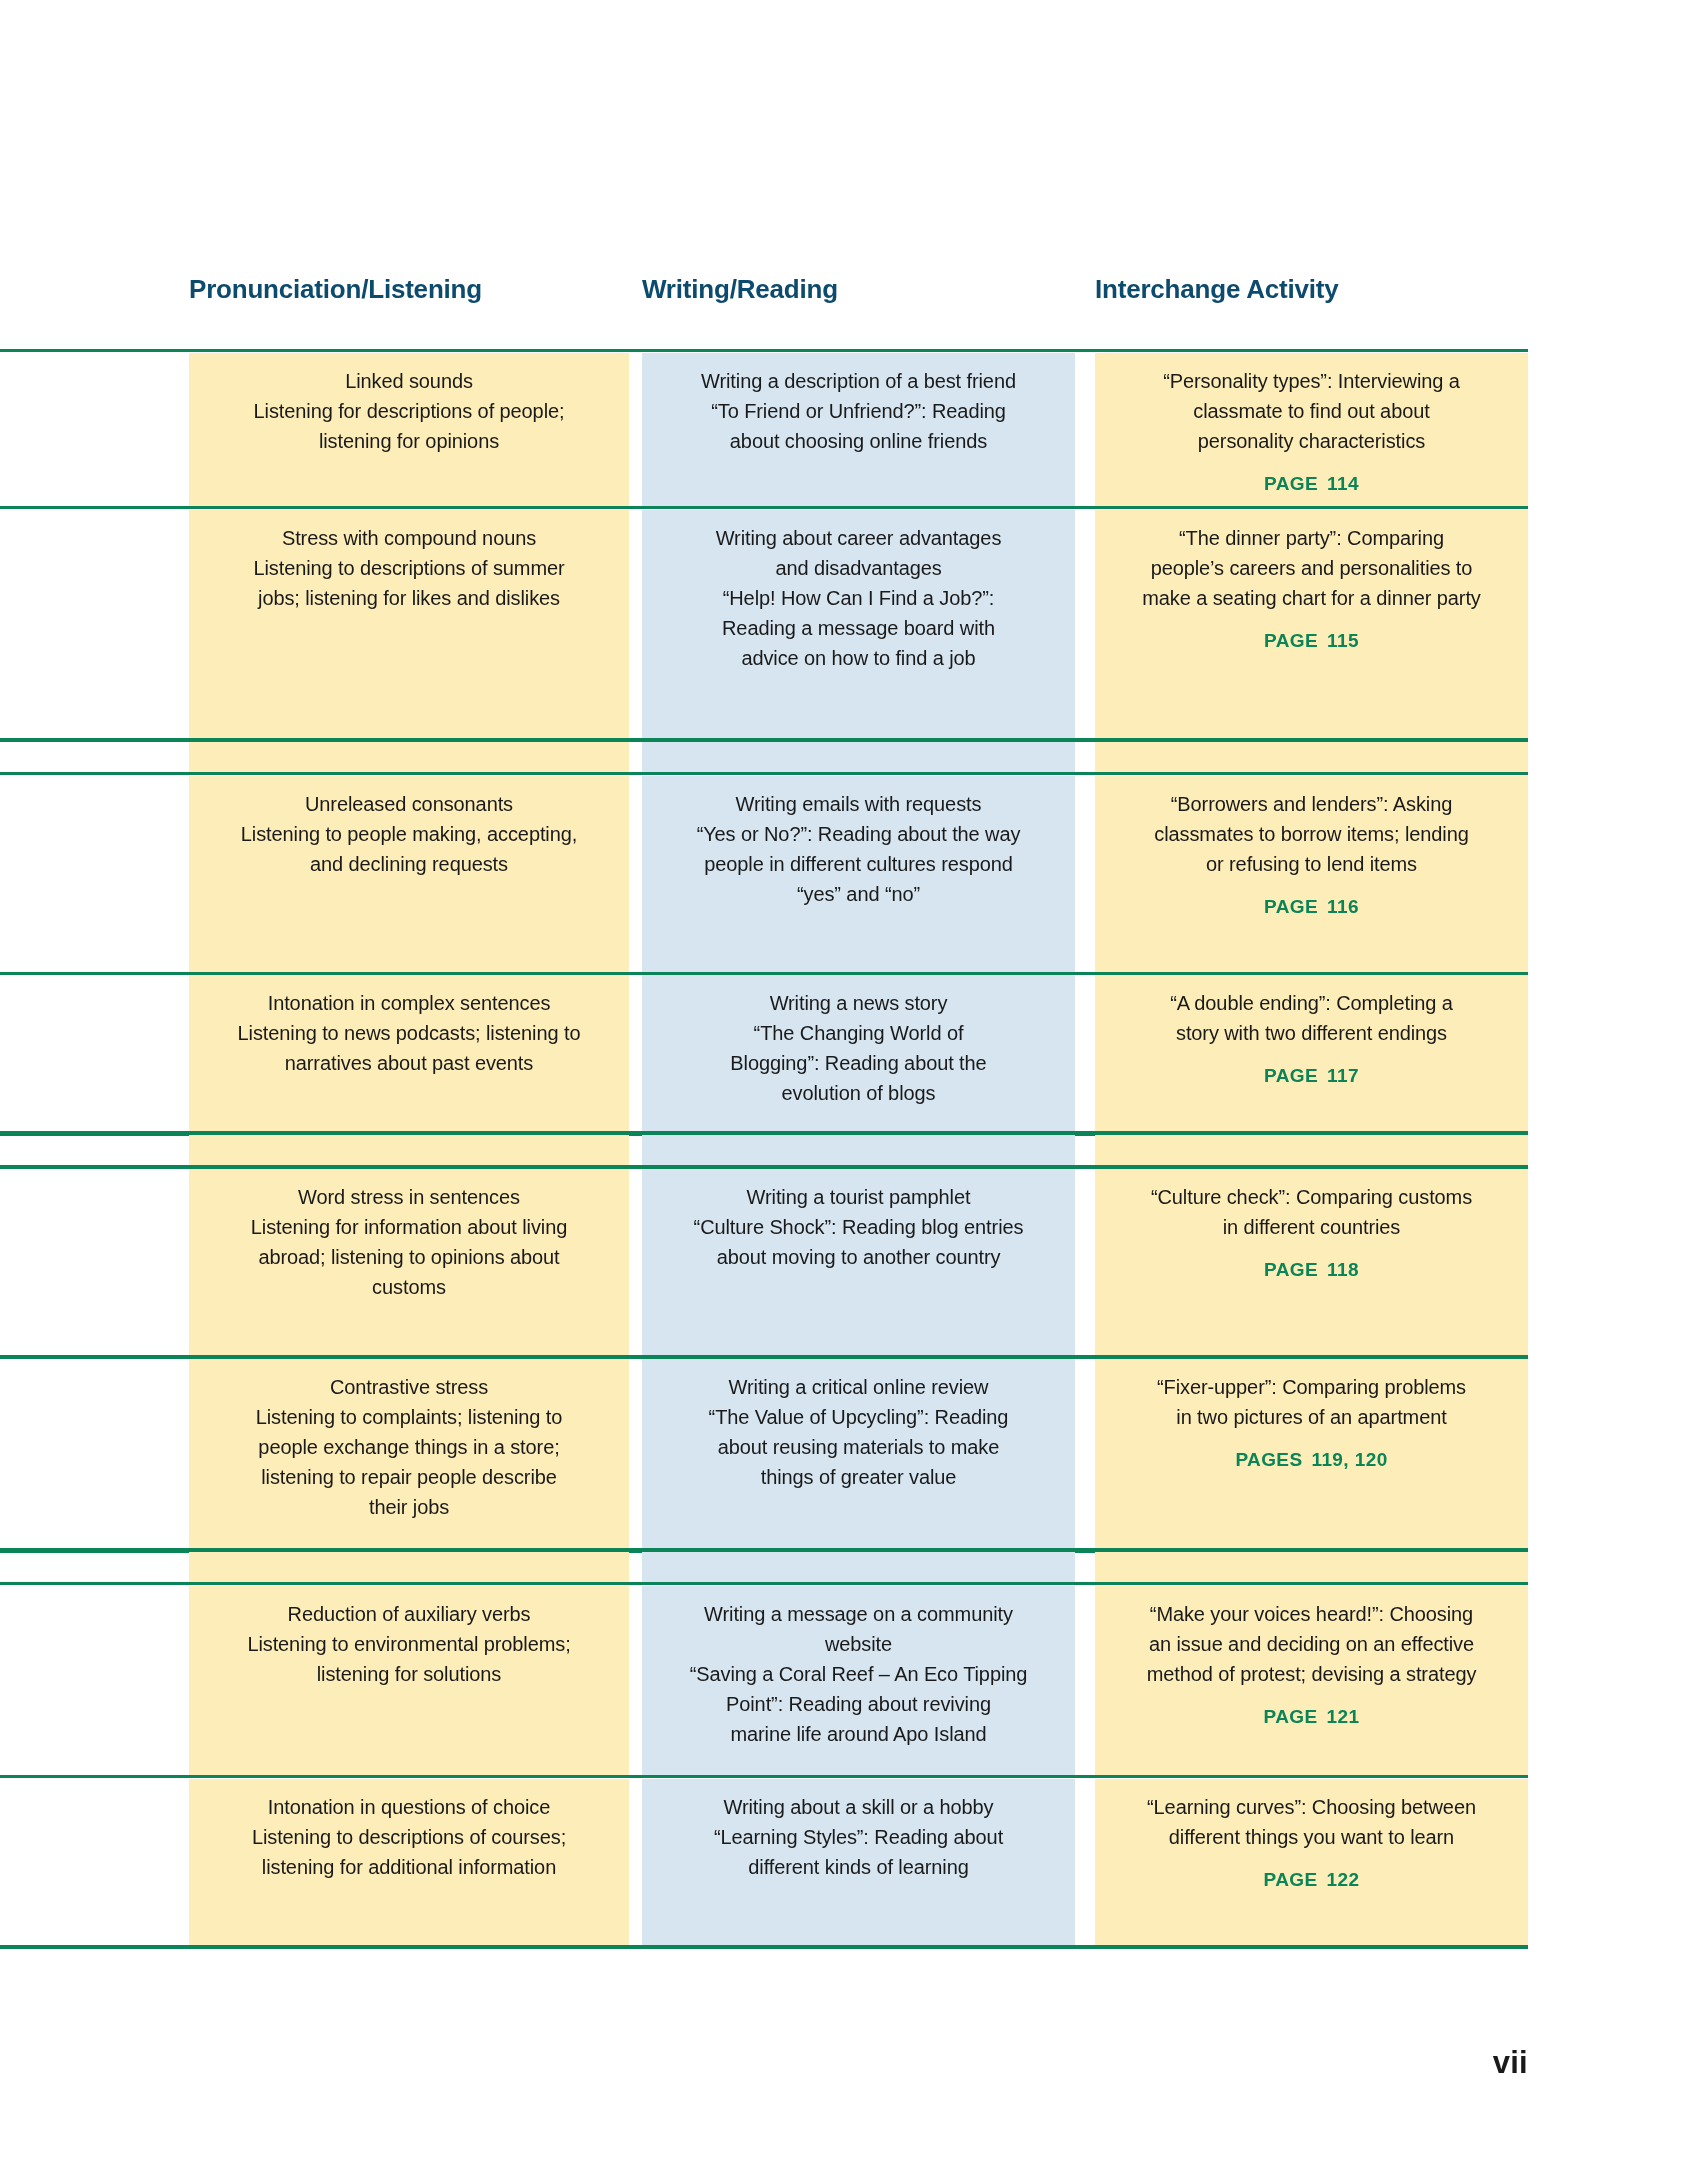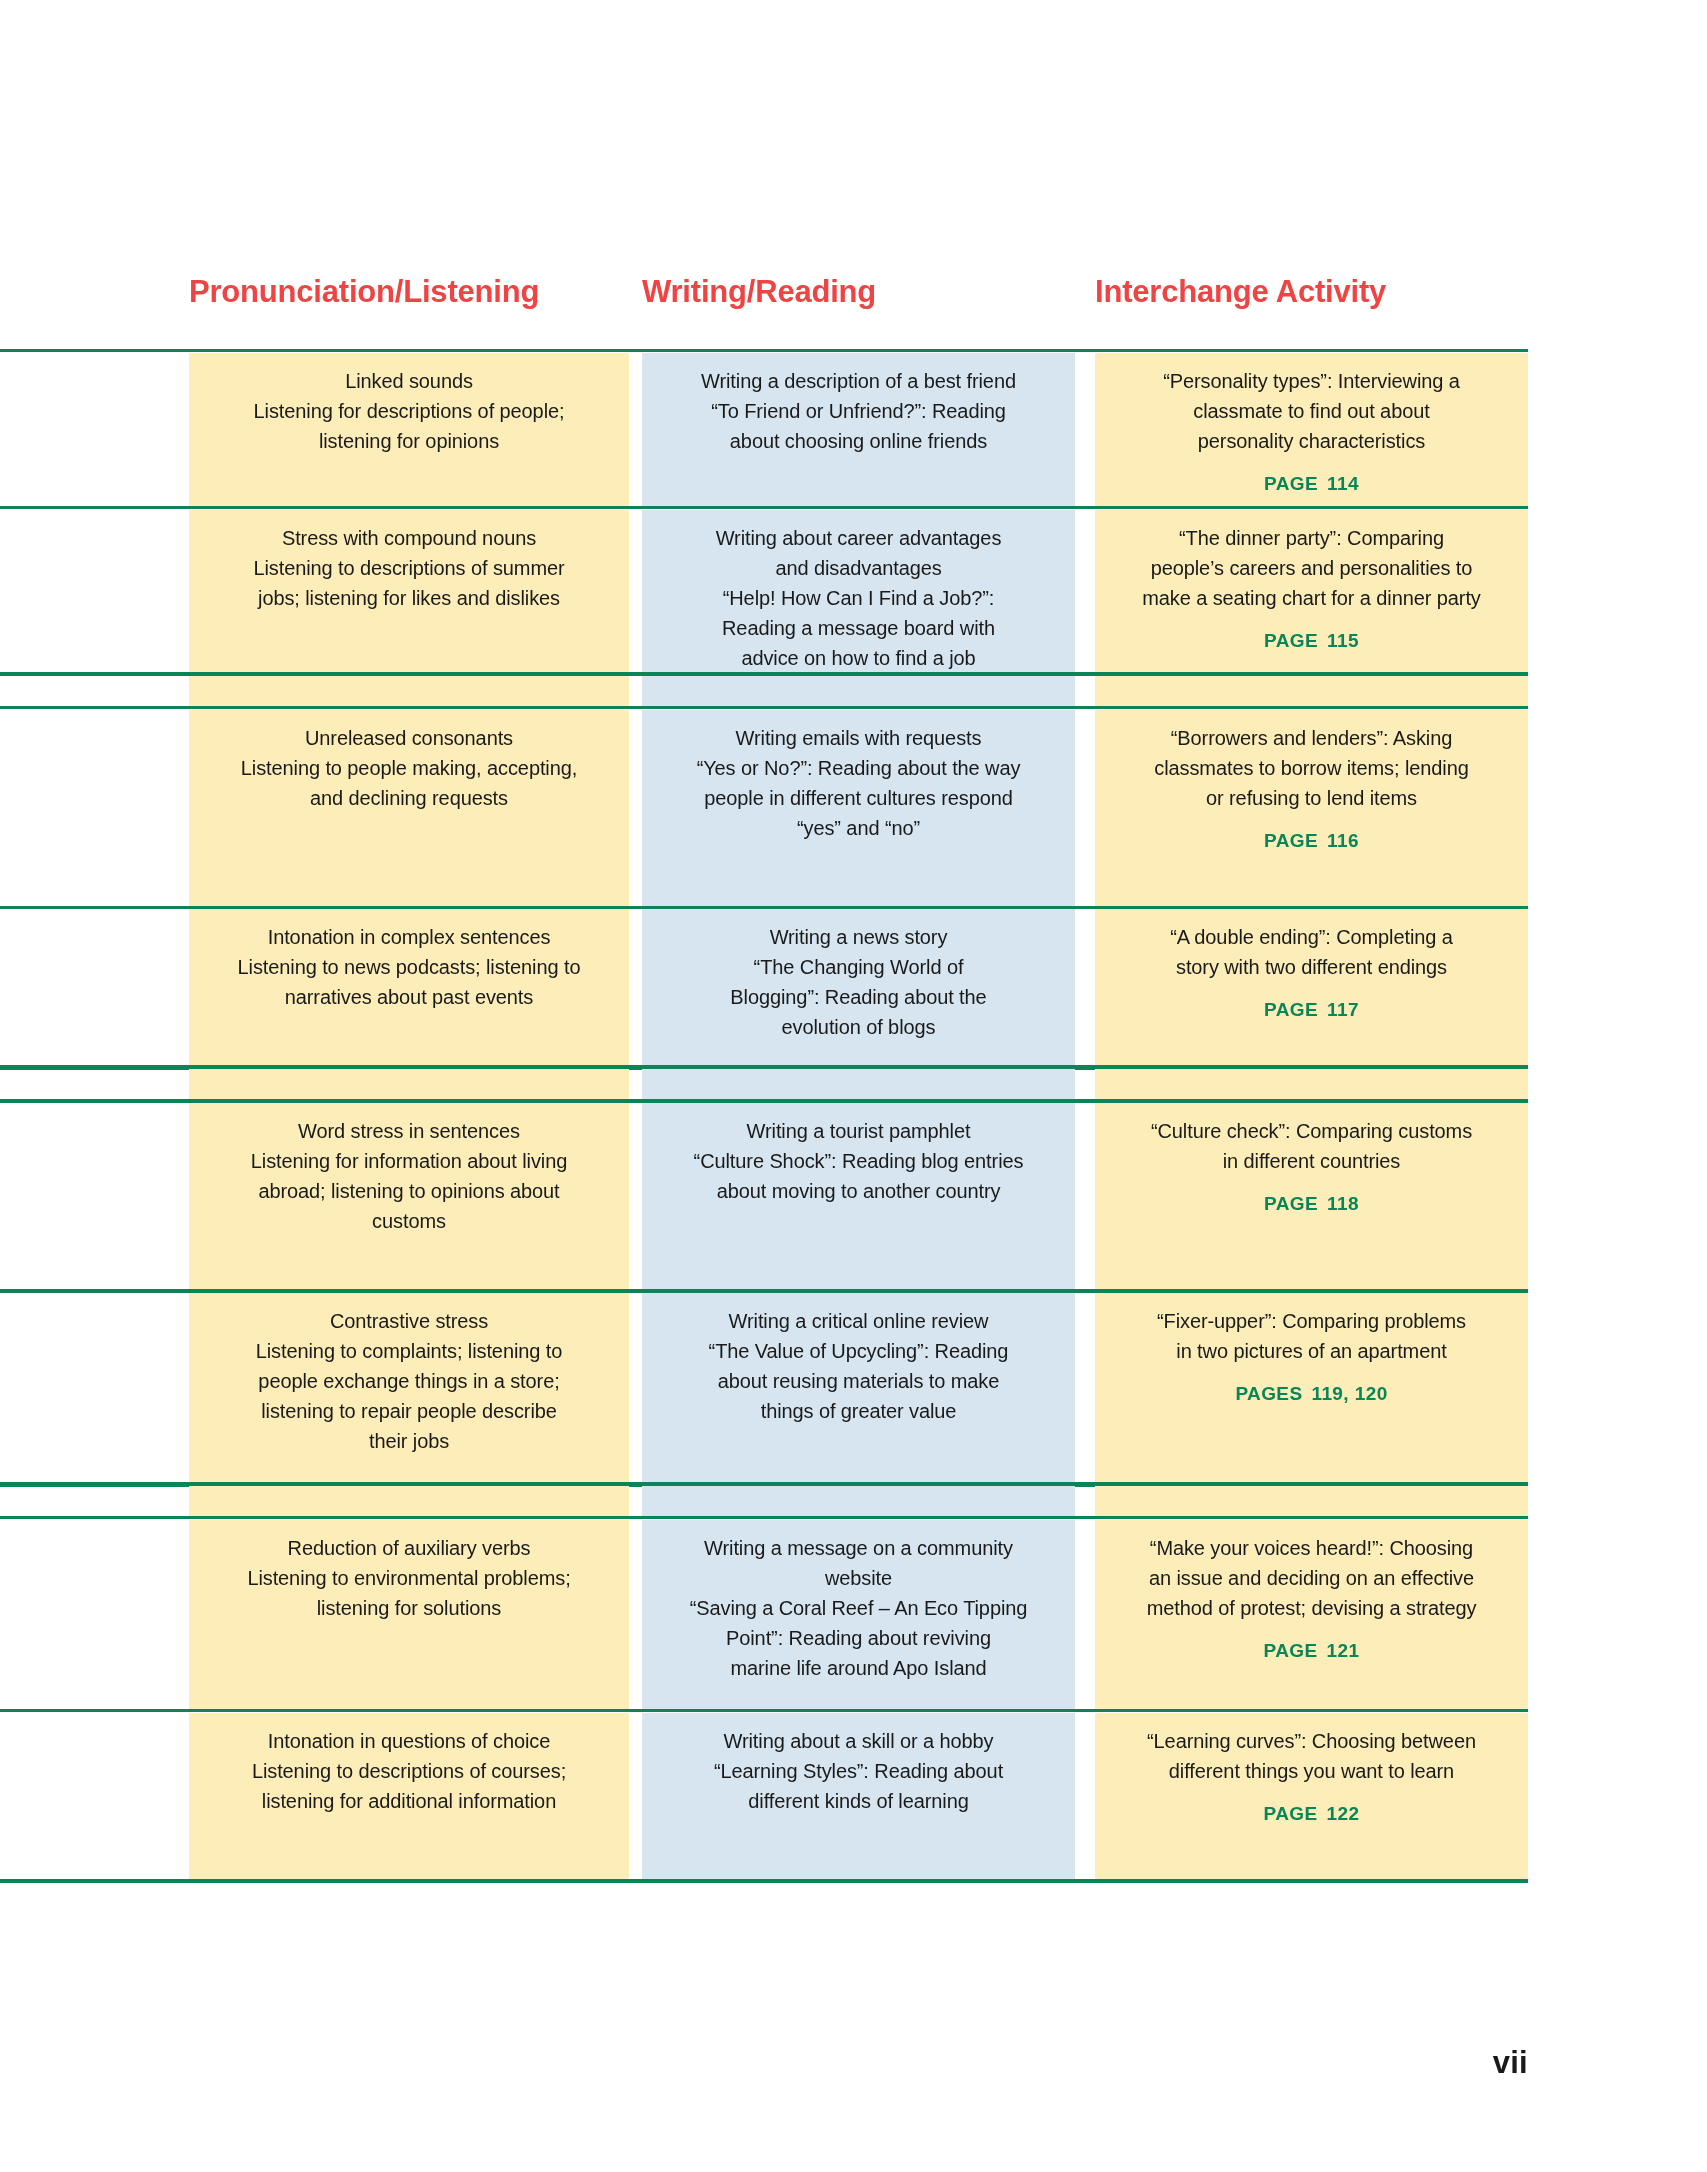--- a/index.html
+++ b/index.html
@@ -26,23 +26,23 @@
   .header-band {
     position: absolute;
     left: 0;
     top: 274px;
     width: 1708px;
     height: 72px;
   }
   .col-head {
     position: absolute;
     top: 0;
-    font-size: 31px;
+    font-size: 26px;
     font-weight: bold;
-    color: #ef4444;
+    color: #0c4a6e;
     letter-spacing: -0.2px;
     white-space: nowrap;
   }
   .col-head.c1 { left: 189px; }
   .col-head.c2 { left: 642px; }
   .col-head.c3 { left: 1095px; }
 
   
   .table {
     position: absolute;
@@ -143,21 +143,21 @@
           <p>Writing a description of a best friend<br>“To Friend or Unfriend?”:  Reading<br>about choosing online friends</p>
         </div>
         <div class="cell c3">
           <p>“Personality types”:  Interviewing a<br>classmate to find out about<br>personality characteristics</p>
           <div class="page-ref"><span>PAGE</span><span class="num">114</span></div>
         </div>
       </div>
       <div class="rule-row">
         <div class="line"></div>
       </div>
-      <div class="row" style="height: 162px;">
+      <div class="row" style="height: 228px;">
         <div class="cell c1">
           <p>Stress with compound nouns<br>Listening to descriptions of summer<br>jobs; listening for likes and dislikes</p>
         </div>
         <div class="cell c2">
           <p>Writing about career advantages<br>and disadvantages<br>“Help! How Can I Find a Job?”:<br>Reading a message board with<br>advice on how to find a job</p>
         </div>
         <div class="cell c3">
           <p>“The dinner party”:  Comparing<br>people’s careers and personalities to<br>make a seating chart for a dinner party</p>
           <div class="page-ref"><span>PAGE</span><span class="num">115</span></div>
         </div>

